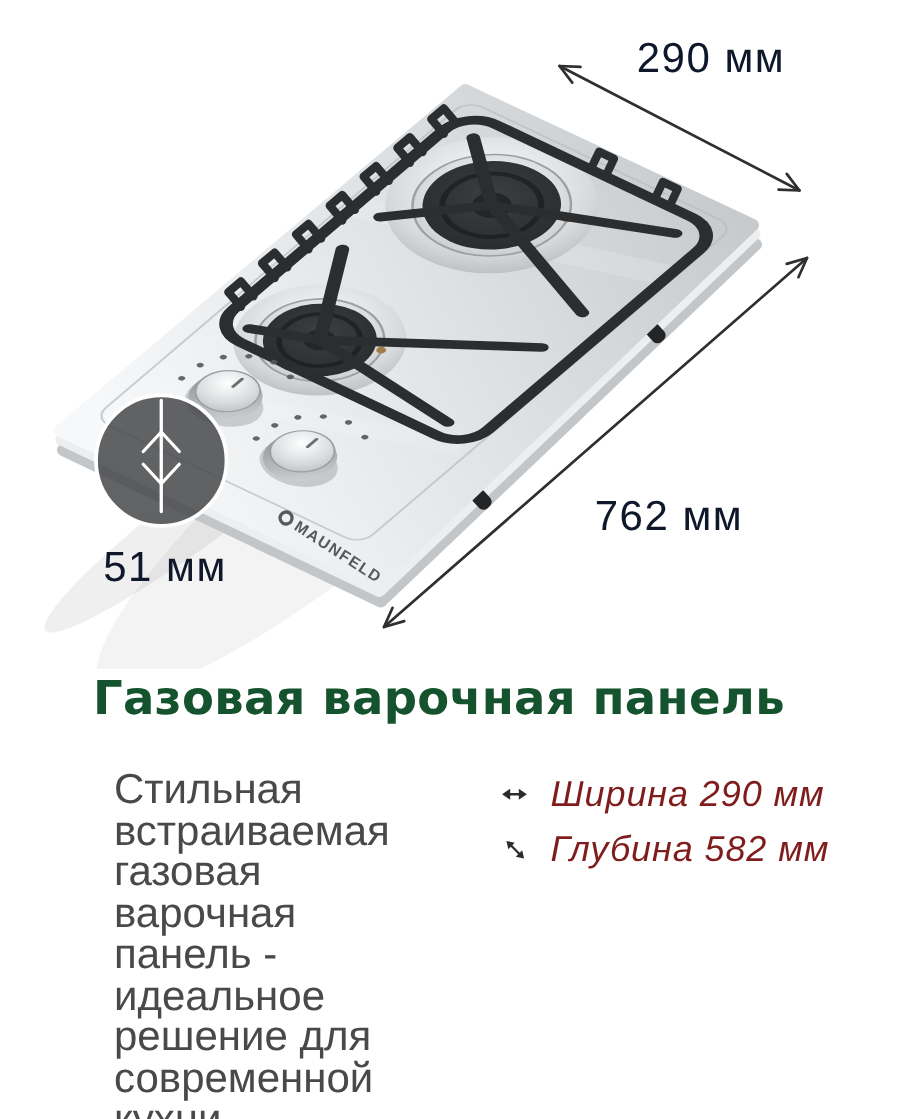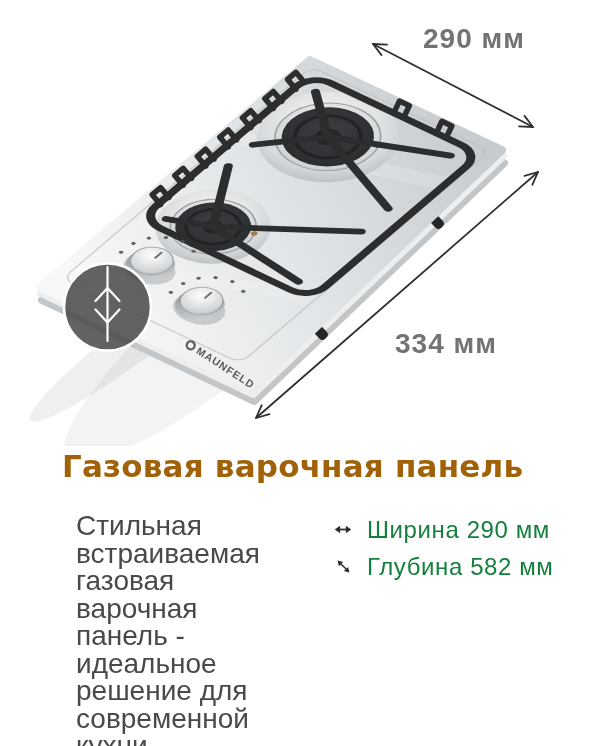--- a/index.html
+++ b/index.html
@@ -1,33 +1,33 @@
 <!DOCTYPE html>
 <html><head>
 <meta charset="utf-8">
 <style>
   html,body{margin:0;padding:0;background:#ffffff;}
   .stage{position:relative;width:600px;height:746px;background:#ffffff;overflow:hidden;
          font-family:"Liberation Sans",sans-serif;color:#2d2e30;}
   .hero{position:absolute;left:0;top:0;width:600px;height:446px;}
   .hero svg{display:block;}
-  .dim-label{position:absolute;transform:translate(-50%,-50%);font-size:28px;font-weight:700;
-             color:#737373;letter-spacing:1px;white-space:nowrap;}
+  .dim-label{position:absolute;transform:translate(-50%,-50%);font-size:28px;font-weight:400;
+             color:#0f172a;letter-spacing:1px;white-space:nowrap;}
   .dim-width{left:474px;top:39px;}
   .dim-depth{left:446px;top:344px;}
   .dim-height{left:110px;top:378px;}
   .page-title{position:absolute;left:62px;top:448px;margin:0;
               font-family:"DejaVu Sans","Liberation Sans",sans-serif;
-              font-size:31px;font-weight:bold;color:#a16207;letter-spacing:0.2px;}
+              font-size:31px;font-weight:bold;color:#14532d;letter-spacing:0.2px;}
   .description{position:absolute;left:76px;top:512px;width:198px;margin:0;
                font-size:28px;line-height:27.5px;color:#48494b;}
   .specs{position:absolute;left:333px;top:511px;}
   .spec-row{display:flex;align-items:center;height:37px;}
   .spec-icon{width:20px;display:flex;justify-content:center;align-items:center;margin-right:14px;}
-  .spec-label{font-size:24px;color:#15803d;letter-spacing:0.6px;white-space:nowrap;}
+  .spec-label{font-size:24px;color:#7f1d1d;letter-spacing:0.6px;white-space:nowrap;font-style:italic;}
 </style>
 </head>
 <body>
 
 <div class="stage">
 
   <div class="hero">
     <svg width="600" height="446" viewBox="0 0 600 446">
       <defs>
         <linearGradient id="steel" x1="90" y1="320" x2="480" y2="110" gradientUnits="userSpaceOnUse">
@@ -176,21 +176,22 @@
         <circle cx="107.5" cy="307" r="43.5" fill="#47484a" fill-opacity="0.85" stroke="#ffffff" stroke-width="2.5"></circle>
         <g stroke="#ffffff" stroke-width="2.2" fill="none" stroke-linecap="round" stroke-linejoin="round">
           <path d="M107.5 267 L107.5 341"></path>
           <path d="M95.5 301 L107.5 288 L119.5 301"></path>
           <path d="M95.5 309.5 L107.5 322.5 L119.5 309.5"></path>
         </g>
       </g>
     </svg>
 
     <div class="dim-label dim-width">290 мм</div>
-    <div class="dim-label dim-depth">334 мм</div>
+    <div class="dim-label dim-depth">762 мм</div>
+    <div class="dim-label dim-height">51 мм</div>
   </div>
 
   <h1 class="page-title">Газовая варочная панель</h1>
 
   <p class="description">Стильная встраиваемая газовая варочная панель - идеальное решение для современной кухни.</p>
 
   <div class="specs">
     <div class="spec-row">
       <span class="spec-icon">
         <svg width="18" height="11" viewBox="0 0 16 10">

